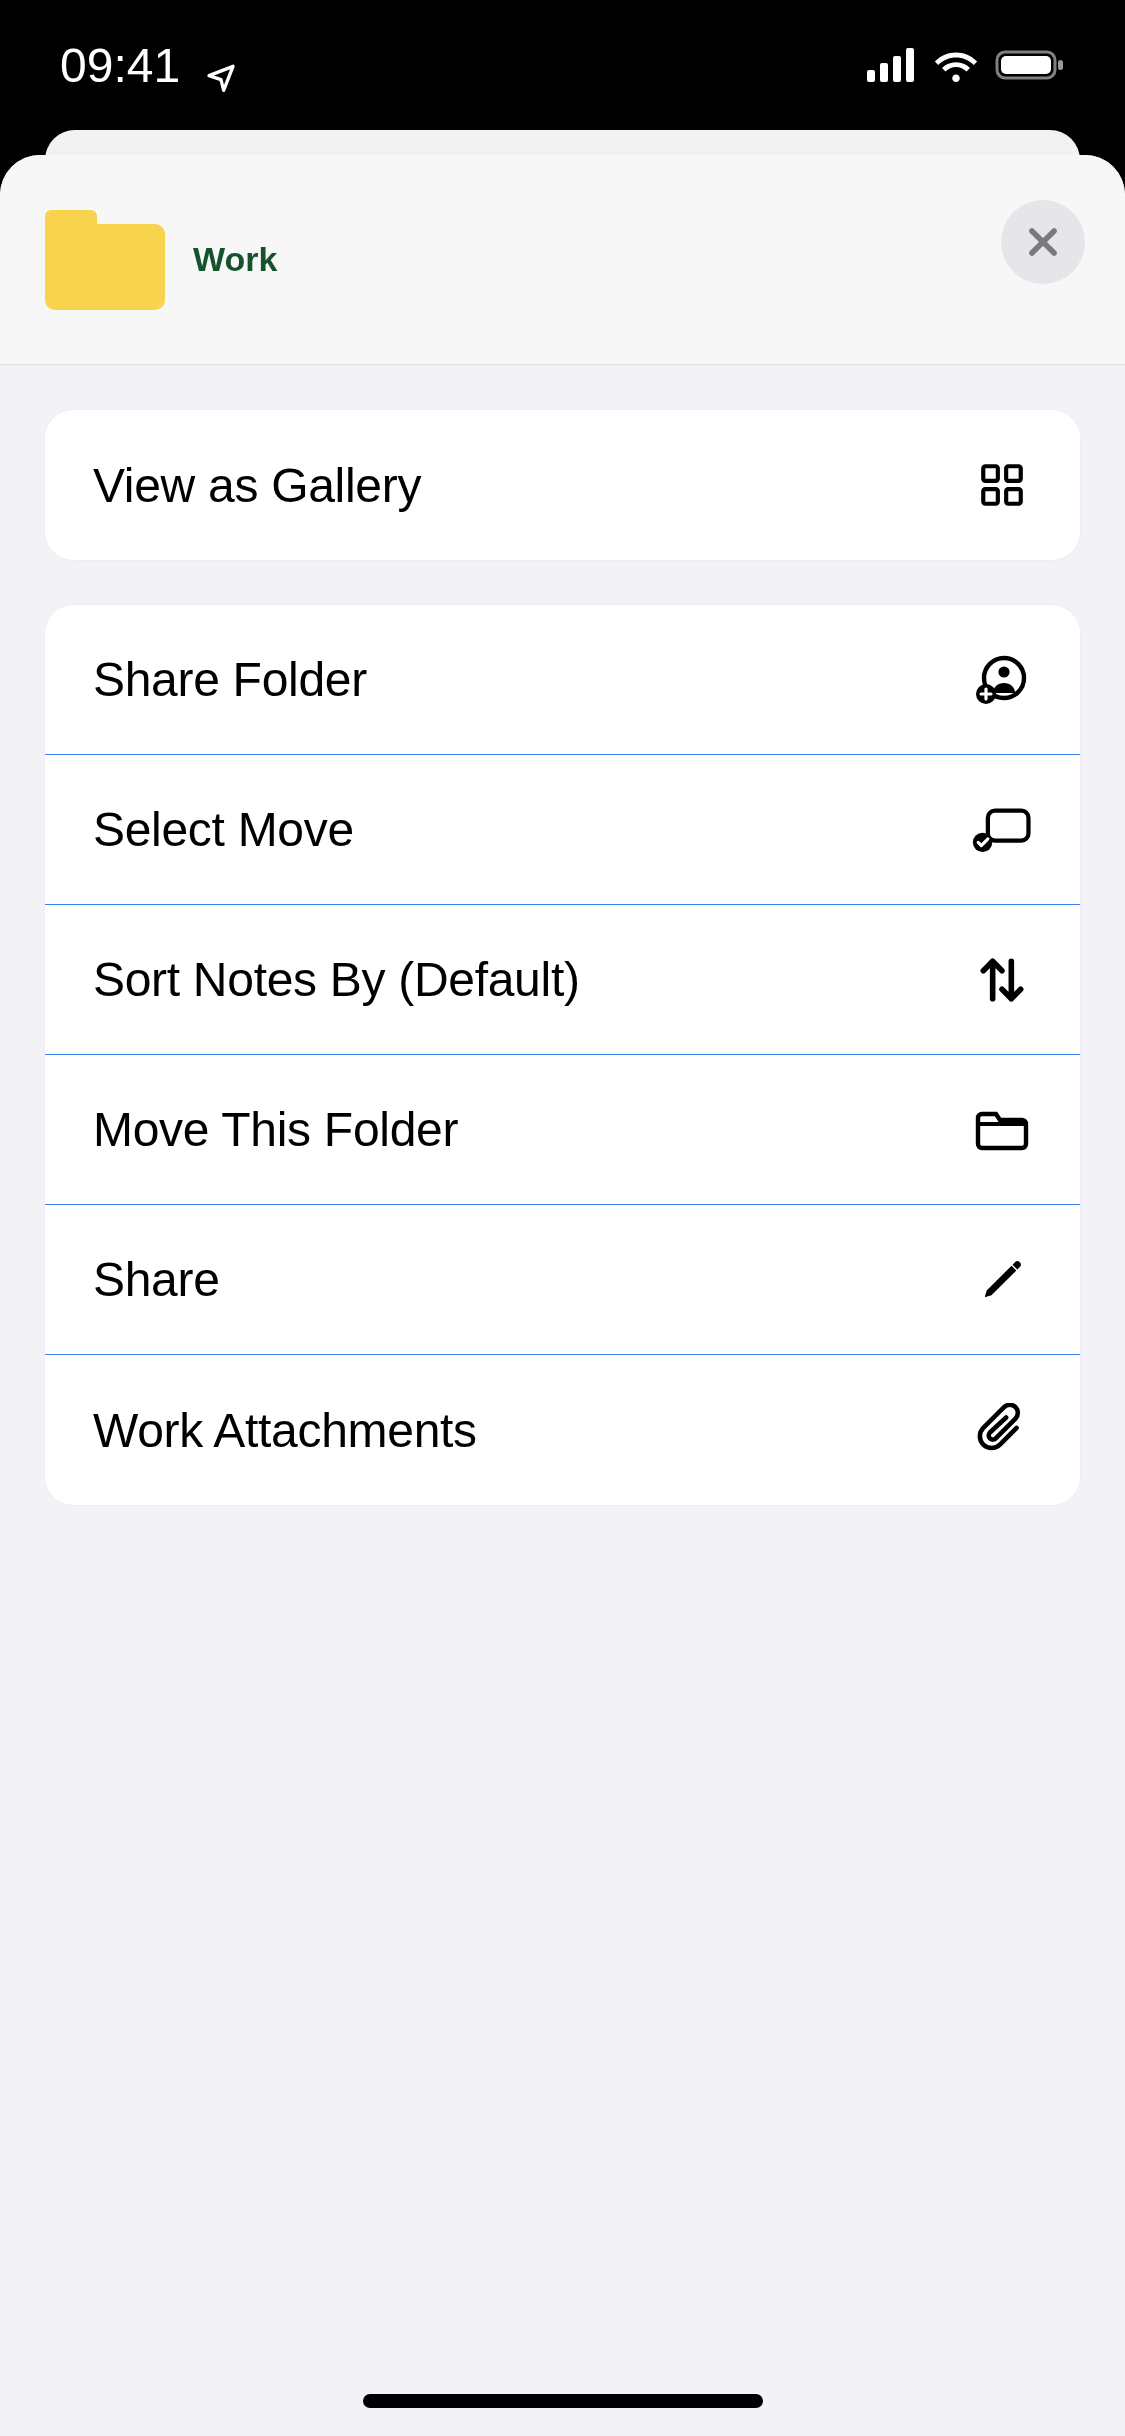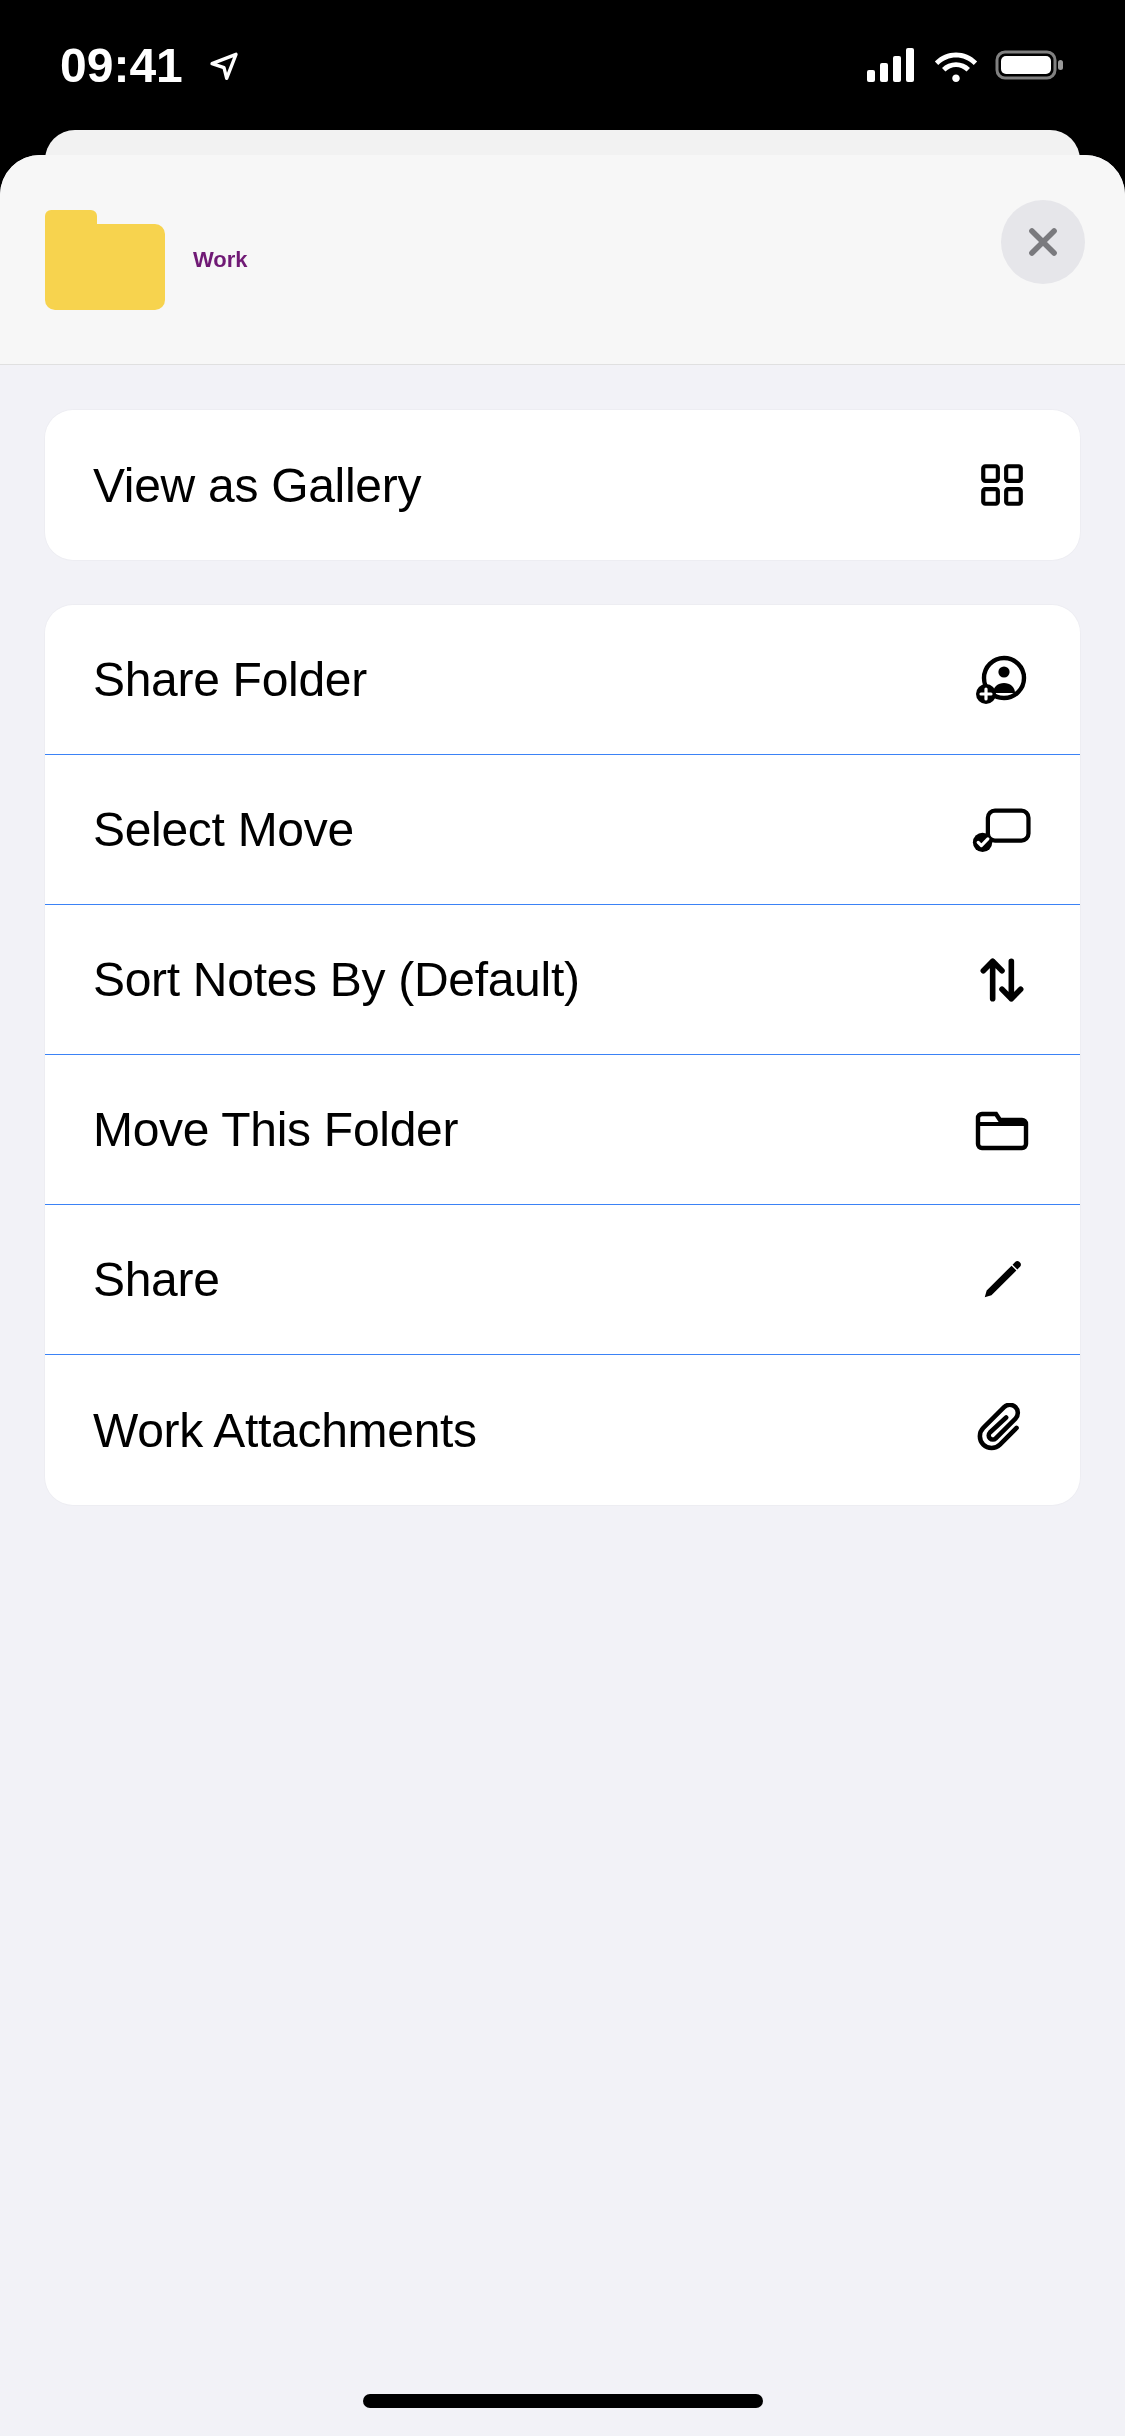--- a/index.html
+++ b/index.html
@@ -19,23 +19,23 @@
     .status-bar {
       height: 130px;
       display: flex;
       justify-content: space-between;
       align-items: center;
       padding: 0 60px 0 60px;
       color: #fff;
     }
     .status-time {
       font-size: 48px;
-      font-weight: 700;
-      display: flex;
-      align-items: center;
+      font-weight: 400;
+      display: flex;
+      align-items: flex-end;
       gap: 25px;
     }
     .status-right {
       display: flex;
       align-items: center;
       gap: 16px;
     }
     .bg-card {
       position: absolute;
       top: 130px;
@@ -82,23 +82,23 @@
     .folder-body {
       position: absolute;
       top: 14px;
       left: 0;
       width: 120px;
       height: 86px;
       background: #f7d34e;
       border-radius: 4px 10px 10px 10px;
     }
     .folder-name {
-      font-size: 22px;
+      font-size: 34px;
       font-weight: 700;
-      color: #701a75;
+      color: #14532d;
     }
     .close-btn {
       position: absolute;
       right: 40px;
       top: 45px;
       width: 84px;
       height: 84px;
       border-radius: 42px;
       background: #e6e6ea;
       display: flex;

